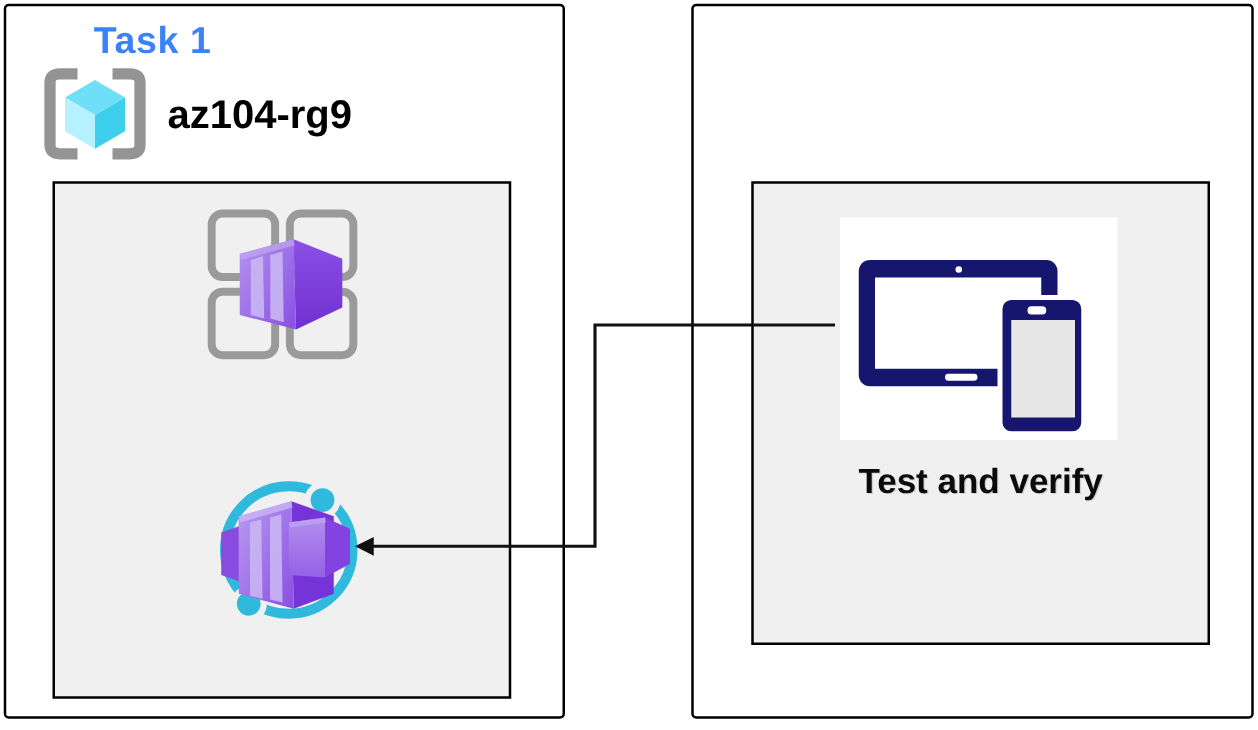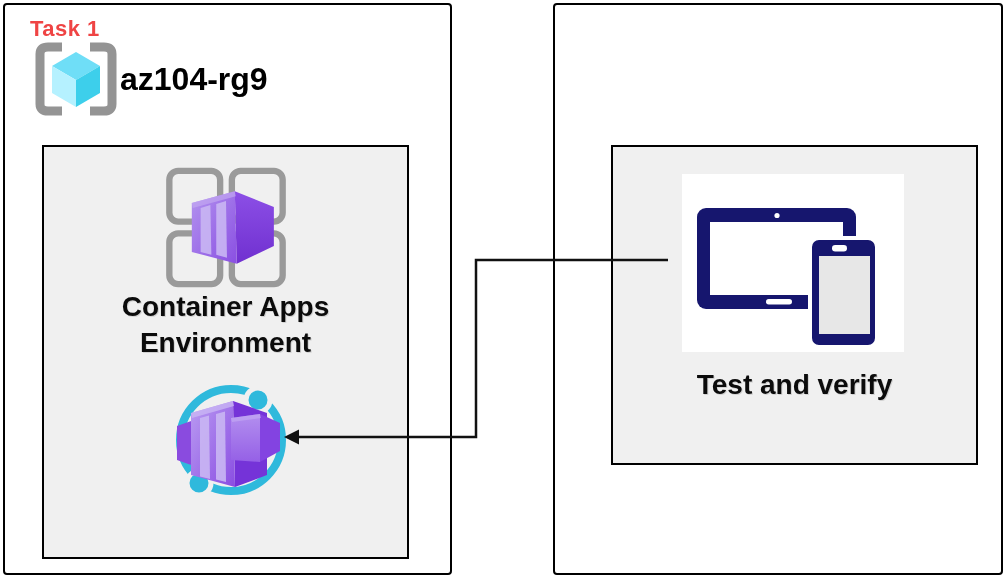--- a/index.html
+++ b/index.html
@@ -7,33 +7,33 @@
   .canvas { position:relative; width:1006px; height:584px; background:#ffffff; overflow:hidden; }
 
   .task-box {
     position:absolute; top:3px; height:572px;
     border:2.5px solid #000; border-radius:4px; background:#fff; box-sizing:border-box;
   }
   #task1 { left:3px;   width:449px; }
   #task2 { left:553px; width:450px; }
 
   .task-title {
-    position:absolute; top:11px; font-size:22px; font-weight:700; color:#ef4444; letter-spacing:0.5px;
+    position:absolute; top:11px; font-size:30px; font-weight:700; color:#3b82f6; letter-spacing:0.5px;margin-left:45px;
   }
   #task1 .task-title { left:25px; }
   #task2 .task-title { left:30px; }
 
-  .rg-row { position:absolute; top:36px; left:27px; display:flex; align-items:center; }
+  .rg-row { position:absolute; top:48px; left:27px; display:flex; align-items:center; gap:14px; }
   .rg-name { font-size:32px; font-weight:700; color:#000; }
 
   .inner {
     position:absolute; background:#F0F0F0; border:2px solid #000; box-sizing:border-box;
   }
   #task1 .inner { left:37px; top:140px; width:367px; height:414px; }
-  #task2 .inner { left:56px; top:140px; width:367px; height:320px; }
+  #task2 .inner { left:46px; top:140px; width:367px; height:371px; }
 
   .abs-center { position:absolute; left:50%; transform:translateX(-50%); }
   .lbl {
     position:absolute; left:0; width:100%; text-align:center;
     font-size:28px; font-weight:700; color:#0b0b0b; line-height:36px;
     text-shadow:1px 1px 0 rgba(120,120,120,0.25);
   }
   .lbl span { display:inline-block; max-width:330px; }
 
   .env-icon { top:17px; width:127px; height:127px; }
@@ -80,23 +80,20 @@
         <rect x="7" y="7" width="52" height="52" rx="9" fill="none" stroke="#9A9A9A" stroke-width="6.5"></rect>
         <rect x="71" y="7" width="52" height="52" rx="9" fill="none" stroke="#9A9A9A" stroke-width="6.5"></rect>
         <rect x="7" y="71" width="52" height="52" rx="9" fill="none" stroke="#9A9A9A" stroke-width="6.5"></rect>
         <rect x="71" y="71" width="52" height="52" rx="9" fill="none" stroke="#9A9A9A" stroke-width="6.5"></rect>
         <polygon points="74,28 114,44 114,84 76,102" fill="url(#envSide)"></polygon>
         <polygon points="30,40 74,28 76,102 30,90" fill="url(#envFront)"></polygon>
         <polygon points="30,40 74,28 75,33 31,45" fill="#C2A7F1" opacity="0.7"></polygon>
         <polygon points="39,45 49,42 50,93 39,90" fill="#C9B6F3" opacity="0.9"></polygon>
         <polygon points="55,41 65,38 66,96 55,93" fill="#C9B6F3" opacity="0.9"></polygon>
       </svg>
-      <div class="lbl env-lbl">
-        <span>Container Apps Environment</span>
-      </div>
 
       <svg class="abs-center app-icon" viewBox="0 0 130 130">
         <defs>
           <linearGradient id="appFront" x1="0" y1="0" x2="1" y2="1">
             <stop offset="0" stop-color="#BA9CF2"></stop>
               <stop offset="1" stop-color="#8A4DE2"></stop>
           </linearGradient>
           <linearGradient id="appRightL" x1="0" y1="0" x2="0" y2="1">
             <stop offset="0" stop-color="#B38FEF"></stop>
               <stop offset="1" stop-color="#9560E6"></stop>

